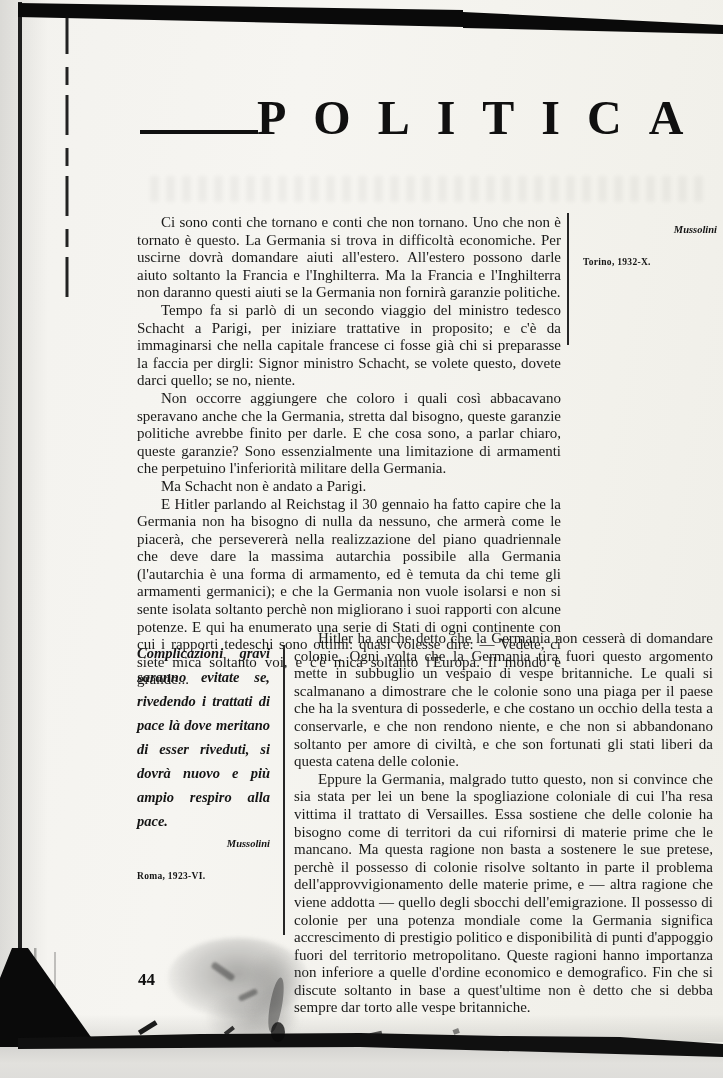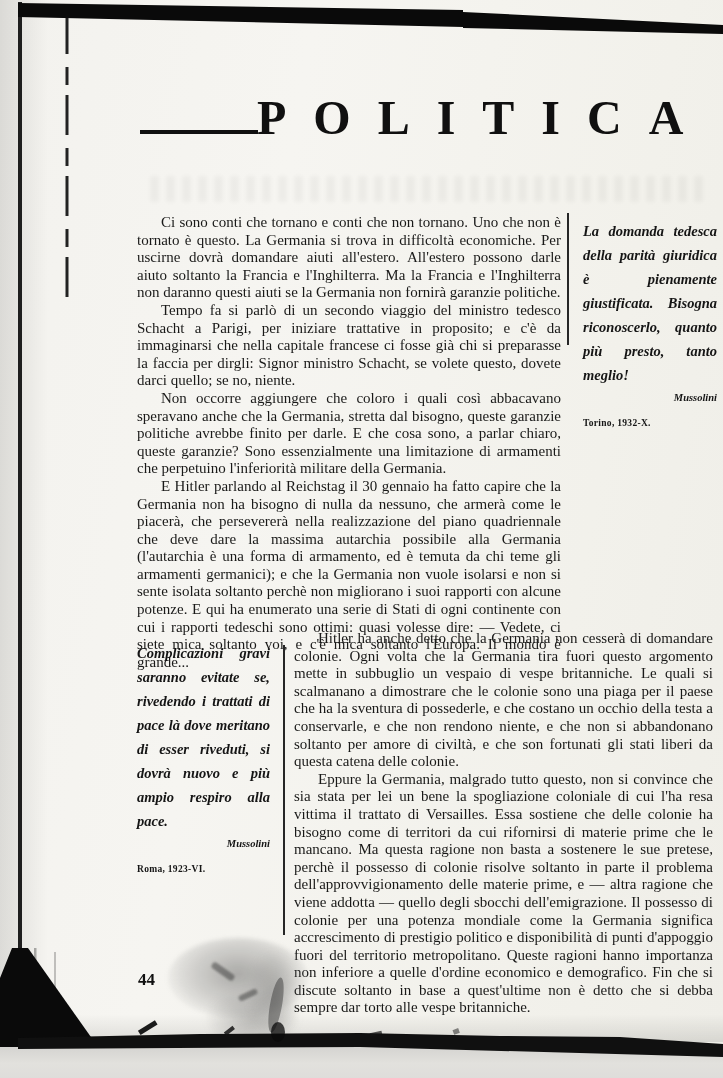--- a/index.html
+++ b/index.html
@@ -25,21 +25,21 @@
   .bodycol{position:absolute;color:#191918;font-size:15px;line-height:17.6px;
            text-align:justify;}
   .bodycol p{margin:0;text-indent:24px;}
   .upper-body{left:137px;top:214px;width:424px;}
   .lower-body{left:294px;top:630px;width:419px;}
   
   .quote{position:absolute;color:#151515;}
   .q-text{margin:0;font-weight:bold;font-style:italic;font-size:14.5px;line-height:24px;
           text-align:justify;}
   .q-sig{font-weight:bold;font-style:italic;font-size:10.5px;text-align:right;margin-top:5px;}
-  .q-place{font-weight:bold;font-size:9.5px;margin-top:15px;letter-spacing:.3px;}
+  .q-place{font-weight:bold;font-size:9.5px;margin-top:22px;letter-spacing:.3px;}
   .quote-right{left:583px;top:219px;width:134px;}
   .quote-left{left:137px;top:641px;width:133px;}
   
   .rule{position:absolute;width:2px;background:#262626;}
   .rule-upper{left:567px;top:213px;height:132px;}
   .rule-lower{left:283px;top:645px;height:290px;}
   
   .pagenum{position:absolute;left:138px;top:970px;font-weight:bold;font-size:17px;color:#101010;}
   
   .stain{position:absolute;border-radius:50%;}
@@ -79,27 +79,27 @@
 
   <div class="ghost"></div>
 
   <div class="title-rule"></div>
   <h1 class="title">POLITICA</h1>
 
   <div class="bodycol upper-body">
     <p>Ci sono conti che tornano e conti che non tornano. Uno che non è tornato è questo. La Germania si trova in difficoltà economiche. Per uscirne dovrà domandare aiuti all'estero. All'estero possono darle aiuto soltanto la Francia e l'Inghilterra. Ma la Francia e l'Inghilterra non daranno questi aiuti se la Germania non fornirà garanzie politiche.</p>
     <p>Tempo fa si parlò di un secondo viaggio del ministro tedesco Schacht a Parigi, per iniziare trattative in proposito; e c'è da immaginarsi che nella capitale francese ci fosse già chi si preparasse la faccia per dirgli: Signor ministro Schacht, se volete questo, dovete darci quello; se no, niente.</p>
     <p>Non occorre aggiungere che coloro i quali così abbacavano speravano anche che la Germania, stretta dal bisogno, queste garanzie politiche avrebbe finito per darle. E che cosa sono, a parlar chiaro, queste garanzie? Sono essenzialmente una limitazione di armamenti che perpetuino l'inferiorità militare della Germania.</p>
+    <p>Ma Schacht non è andato a Parigi.</p>
     <p>E Hitler parlando al Reichstag il 30 gennaio ha fatto capire che la Germania non ha bisogno di nulla da nessuno, che armerà come le piacerà, che persevererà nella realizzazione del piano quadriennale che deve dare la massima autarchia possibile alla Germania (l'autarchia è una forma di armamento, ed è temuta da chi teme gli armamenti germanici); e che la Germania non vuole isolarsi e non si sente isolata soltanto perchè non migliorano i suoi rapporti con alcune potenze. E qui ha enumerato una serie di Stati di ogni continente con cui i rapporti tedeschi sono ottimi: quasi volesse dire: — Vedete, ci siete mica soltanto voi, e c'è mica soltanto l'Europa. Il mondo è grande...</p>
   </div>
 
   <div class="rule rule-upper"></div>
 
   <div class="quote quote-right">
-    <p class="q-text">La domanda tedesca della parità giuridica è pienamente giustificata. Bisogna riconoscerlo, quanto più presto, tanto meglio!</p>
     <div class="q-sig">Mussolini</div>
     <div class="q-place">Torino, 1932-X.</div>
   </div>
 
   <div class="quote quote-left">
     <p class="q-text">Complicazioni gravi saranno evitate se, rivedendo i trattati di pace là dove meritano di esser riveduti, si dovrà nuovo e più ampio respiro alla pace.</p>
     <div class="q-sig">Mussolini</div>
     <div class="q-place">Roma, 1923-VI.</div>
   </div>
 

